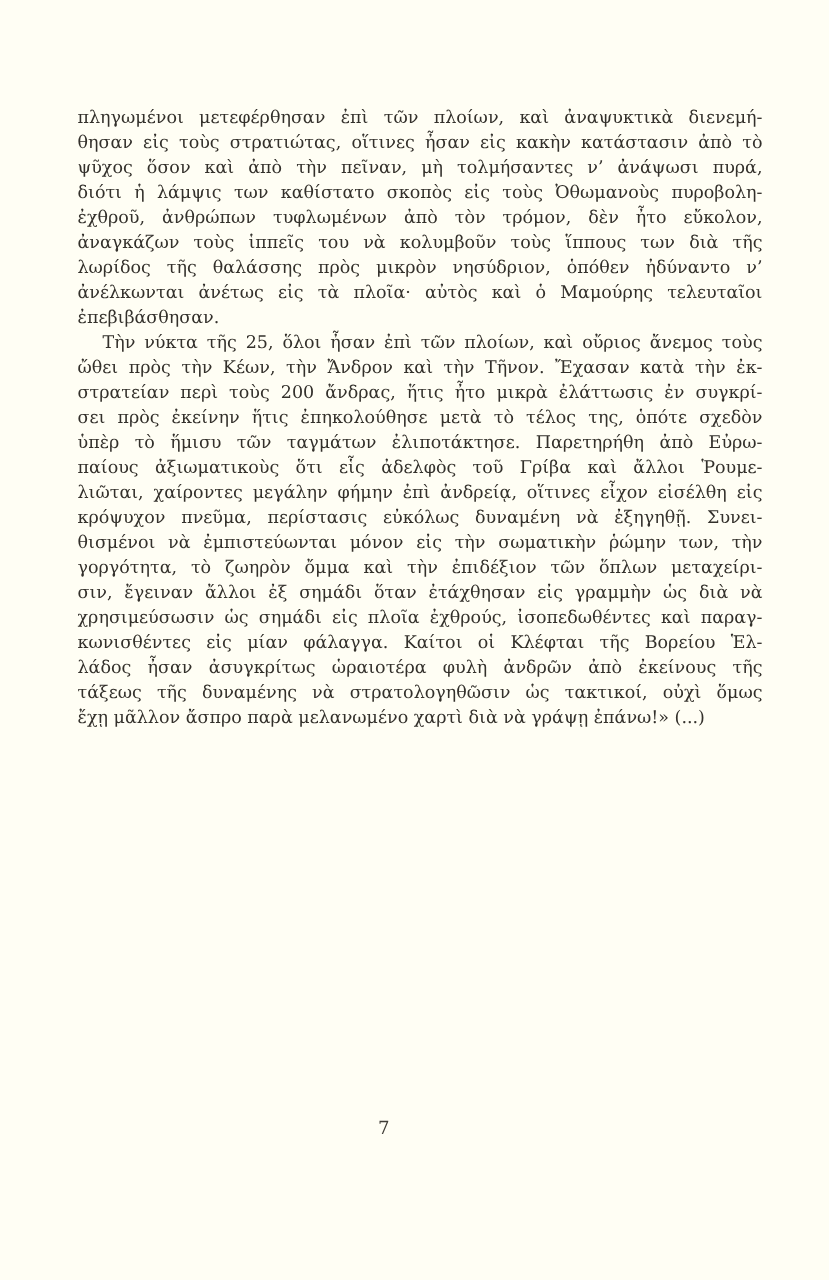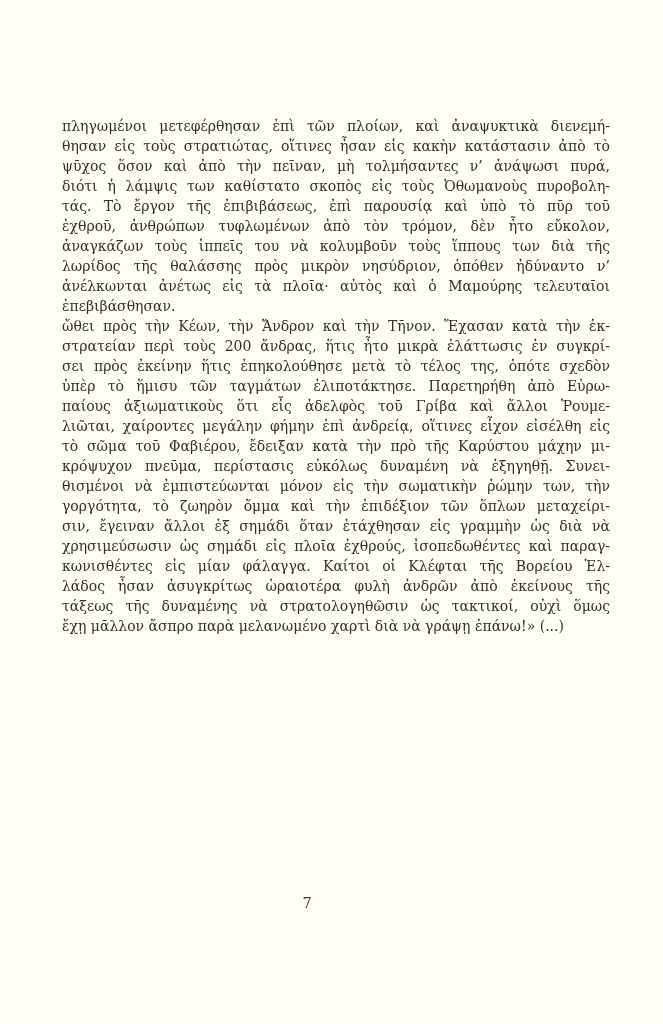--- a/index.html
+++ b/index.html
@@ -18,21 +18,20 @@
   .page {
     position: absolute;
     inset: 0;
   }
   .text-block {
     position: absolute;
     left: 62px;
     top: 84px;
     width: 548px;
     font-size: 14px;
-    margin-top: 32px;
   }
   .line {
     height: 20px;
     line-height: 20px;
     overflow: hidden;
     white-space: normal;
   }
   
   .line.j {
     text-align: justify;
@@ -58,33 +57,32 @@
 </style>
 </head>
 <body style="background: rgb(255, 254, 244); color: rgb(51, 48, 43);">
 
 <div class="page">
   <div class="text-block">
       <div class="line j">πληγωμένοι μετεφέρθησαν ἐπὶ τῶν πλοίων, καὶ ἀναψυκτικὰ διενεμή-</div>
       <div class="line j">θησαν εἰς τοὺς στρατιώτας, οἵτινες ἦσαν εἰς κακὴν κατάστασιν ἀπὸ τὸ</div>
       <div class="line j">ψῦχος ὅσον καὶ ἀπὸ τὴν πεῖναν, μὴ τολμήσαντες ν’ ἀνάψωσι πυρά,</div>
       <div class="line j">διότι ἡ λάμψις των καθίστατο σκοπὸς εἰς τοὺς Ὀθωμανοὺς πυροβολη-</div>
-      <div class="line j">τάς. Τὸ ἔργον τῆς ἐπιβιβάσεως, ἐπὶ παρουσίᾳ καὶ ὑπὸ τὸ πῦρ τοῦ</div>
       <div class="line j">ἐχθροῦ, ἀνθρώπων τυφλωμένων ἀπὸ τὸν τρόμον, δὲν ἦτο εὔκολον,</div>
       <div class="line j">ἀναγκάζων τοὺς ἱππεῖς του νὰ κολυμβοῦν τοὺς ἵππους των διὰ τῆς</div>
       <div class="line j">λωρίδος τῆς θαλάσσης πρὸς μικρὸν νησύδριον, ὁπόθεν ἠδύναντο ν’</div>
       <div class="line j">ἀνέλκωνται ἀνέτως εἰς τὰ πλοῖα· αὐτὸς καὶ ὁ Μαμούρης τελευταῖοι</div>
       <div class="line">ἐπεβιβάσθησαν.</div>
+      <div class="line j indent">Τὴν νύκτα τῆς 25, ὅλοι ἦσαν ἐπὶ τῶν πλοίων, καὶ οὔριος ἄνεμος τοὺς</div>
       <div class="line j">ὤθει πρὸς τὴν Κέων, τὴν Ἄνδρον καὶ τὴν Τῆνον. Ἔχασαν κατὰ τὴν ἐκ-</div>
       <div class="line j">στρατείαν περὶ τοὺς 200 ἄνδρας, ἥτις ἦτο μικρὰ ἐλάττωσις ἐν συγκρί-</div>
       <div class="line j">σει πρὸς ἐκείνην ἥτις ἐπηκολούθησε μετὰ τὸ τέλος της, ὁπότε σχεδὸν</div>
       <div class="line j">ὑπὲρ τὸ ἥμισυ τῶν ταγμάτων ἐλιποτάκτησε. Παρετηρήθη ἀπὸ Εὐρω-</div>
       <div class="line j">παίους ἀξιωματικοὺς ὅτι εἷς ἀδελφὸς τοῦ Γρίβα καὶ ἄλλοι Ῥουμε-</div>
       <div class="line j">λιῶται, χαίροντες μεγάλην φήμην ἐπὶ ἀνδρείᾳ, οἵτινες εἶχον εἰσέλθη εἰς</div>
-      <div class="line j">τὸ σῶμα τοῦ Φαβιέρου, ἔδειξαν κατὰ τὴν πρὸ τῆς Καρύστου μάχην μι-</div>
       <div class="line j">κρόψυχον πνεῦμα, περίστασις εὐκόλως δυναμένη νὰ ἐξηγηθῇ. Συνει-</div>
       <div class="line j">θισμένοι νὰ ἐμπιστεύωνται μόνον εἰς τὴν σωματικὴν ῥώμην των, τὴν</div>
       <div class="line j">γοργότητα, τὸ ζωηρὸν ὄμμα καὶ τὴν ἐπιδέξιον τῶν ὅπλων μεταχείρι-</div>
       <div class="line j">σιν, ἔγειναν ἄλλοι ἐξ σημάδι ὅταν ἐτάχθησαν εἰς γραμμὴν ὡς διὰ νὰ</div>
       <div class="line j">χρησιμεύσωσιν ὡς σημάδι εἰς πλοῖα ἐχθρούς, ἰσοπεδωθέντες καὶ παραγ-</div>
       <div class="line j">κωνισθέντες εἰς μίαν φάλαγγα. Καίτοι οἱ Κλέφται τῆς Βορείου Ἑλ-</div>
       <div class="line j">λάδος ἦσαν ἀσυγκρίτως ὡραιοτέρα φυλὴ ἀνδρῶν ἀπὸ ἐκείνους τῆς</div>
       <div class="line j">τάξεως τῆς δυναμένης νὰ στρατολογηθῶσιν ὡς τακτικοί, οὐχὶ ὅμως</div>
       <div class="line">ἔχῃ μᾶλλον ἄσπρο παρὰ μελανωμένο χαρτὶ διὰ νὰ γράψῃ ἐπάνω!» (...)</div>
     </div>

